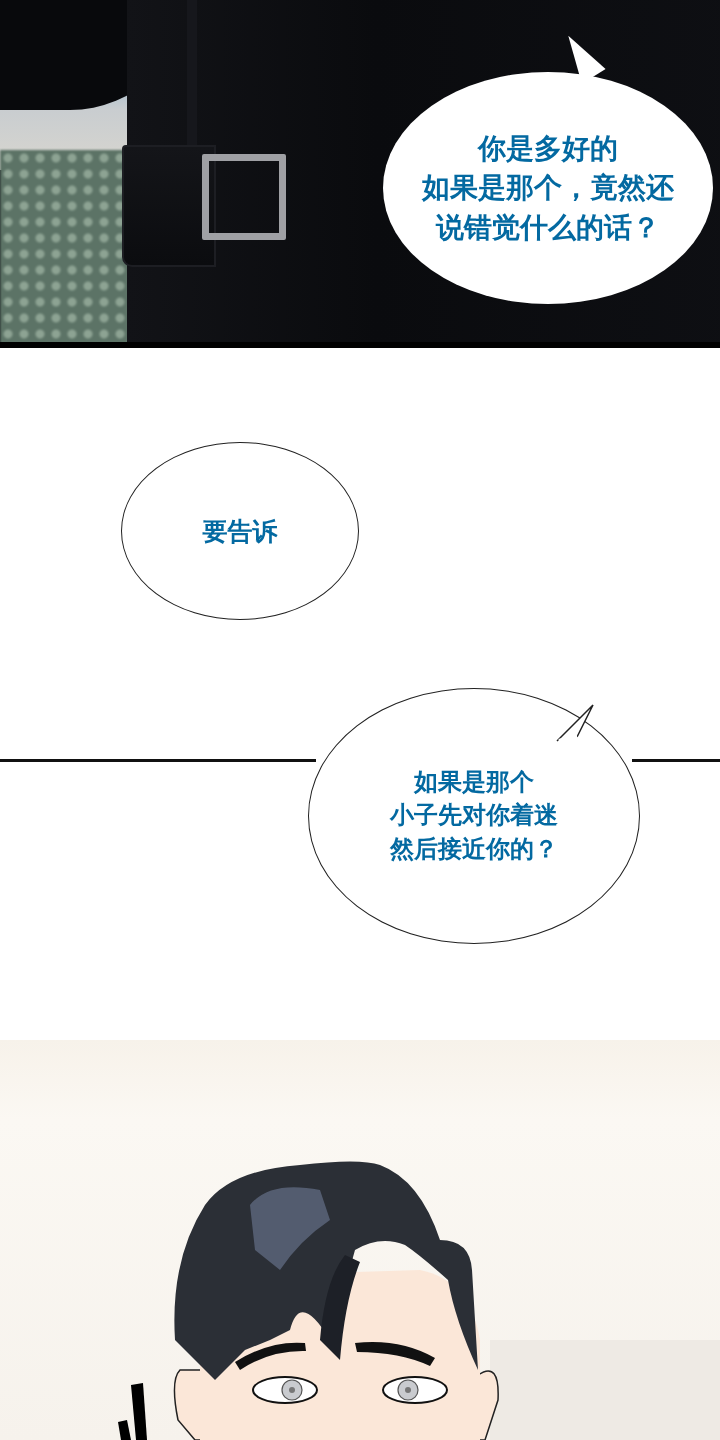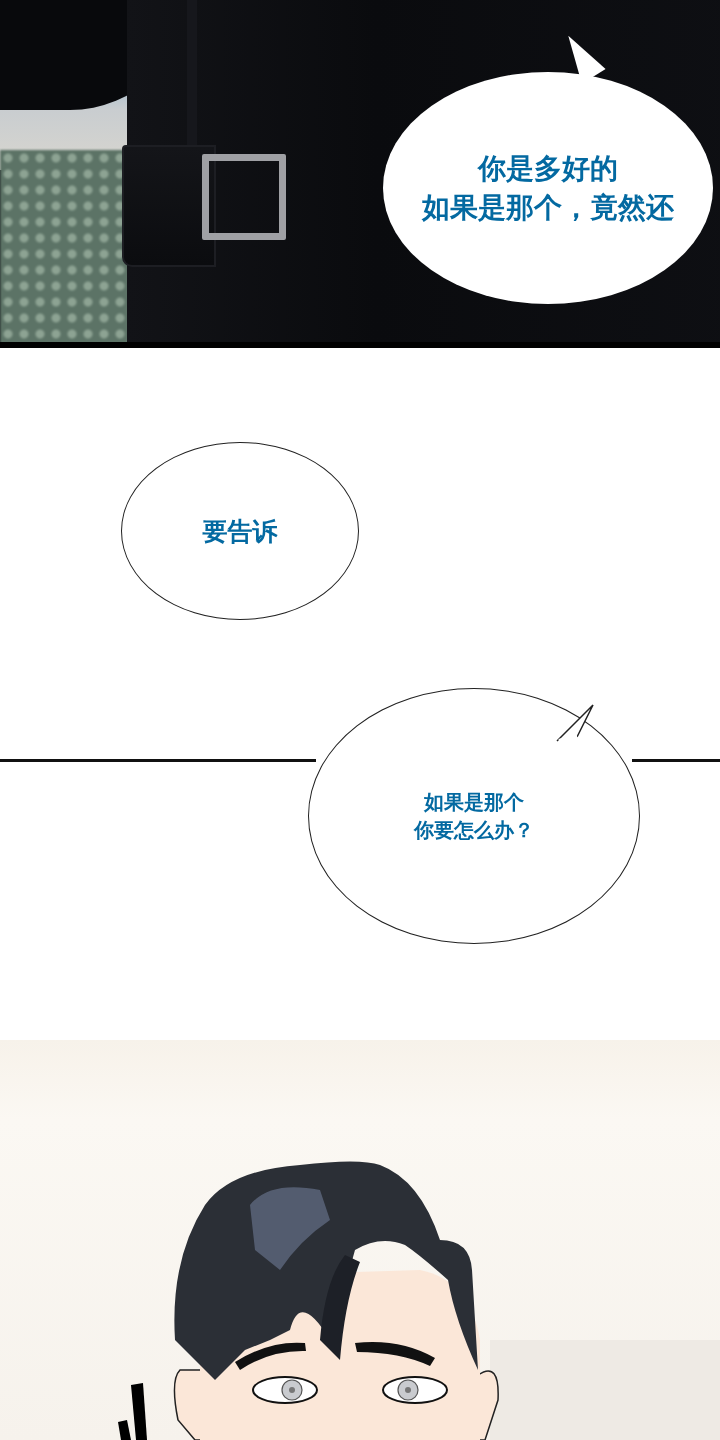--- a/index.html
+++ b/index.html
@@ -80,21 +80,21 @@
 
   #hline-left {
     position: absolute; left: 0; top: 759px; width: 316px; height: 3px; background: #111;
   }
   #hline-right {
     position: absolute; left: 632px; top: 759px; width: 88px; height: 3px; background: #111;
   }
 
   #bubble-3 {
     left: 308px; top: 688px; width: 330px; height: 254px;
-    border: 1.5px solid #222; font-size: 20px;
+    border: 1.5px solid #222; font-size: 24px;
   }
   #bubble-3 .tail {
     position: absolute; left: 246px; top: 14px; width: 40px; height: 40px;
   }
 
   
   #panel-3 {
     top: 1040px; height: 400px;
     background: linear-gradient(180deg, #f7f2ea 0%, #fbf8f3 20%, #f6f2ec 100%);
   }
@@ -115,37 +115,39 @@
   <div class="coat"></div>
   <div class="coat-fold"></div>
   <div class="belt"></div>
   <div class="buckle"></div>
   <div class="bottom-edge"></div>
 
   <div class="bubble" id="bubble-1">
     <div class="tail"></div>
     <span class="line">你是多好的</span>
     <span class="line">如果是那个，竟然还</span>
+    <span class="line">说错觉什么的话？</span>
   </div>
 </div>
 
 <div class="bubble" id="bubble-2">
   <span class="line">要告诉</span>
 </div>
 
 <div id="hline-left"></div>
 <div id="hline-right"></div>
 
 <div class="bubble" id="bubble-3">
   <svg class="tail" viewBox="0 0 40 40">
     <path d="M2 38 L38 2 L22 34" fill="#fff" stroke="#222" stroke-width="1.5"></path>
     <path d="M4 38 L22 33" stroke="#fff" stroke-width="4"></path>
   </svg>
   <span class="line">如果是那个</span>
-  <span class="line">你要怎么办？</span>
+  <span class="line">小子先对你着迷</span>
+  <span class="line">然后接近你的？</span>
 </div>
 
 <div class="panel" id="panel-3">
   <div class="wall-shadow"></div>
   <svg class="face" width="720" height="400" viewBox="0 0 720 400">
 
     <path d="M180 330 Q170 340 178 380 L195 400 L205 400 L205 330 Z" fill="#fbe7d8" stroke="#222" stroke-width="1.5"></path>
     <path d="M478 335 Q500 320 498 360 L485 400 L470 400 Z" fill="#fbe7d8" stroke="#222" stroke-width="1.5"></path>
 
     <path d="M200 300 Q210 250 260 235 L420 230 Q470 240 480 300 L480 400 L200 400 Z" fill="#fbe7d8"></path>

